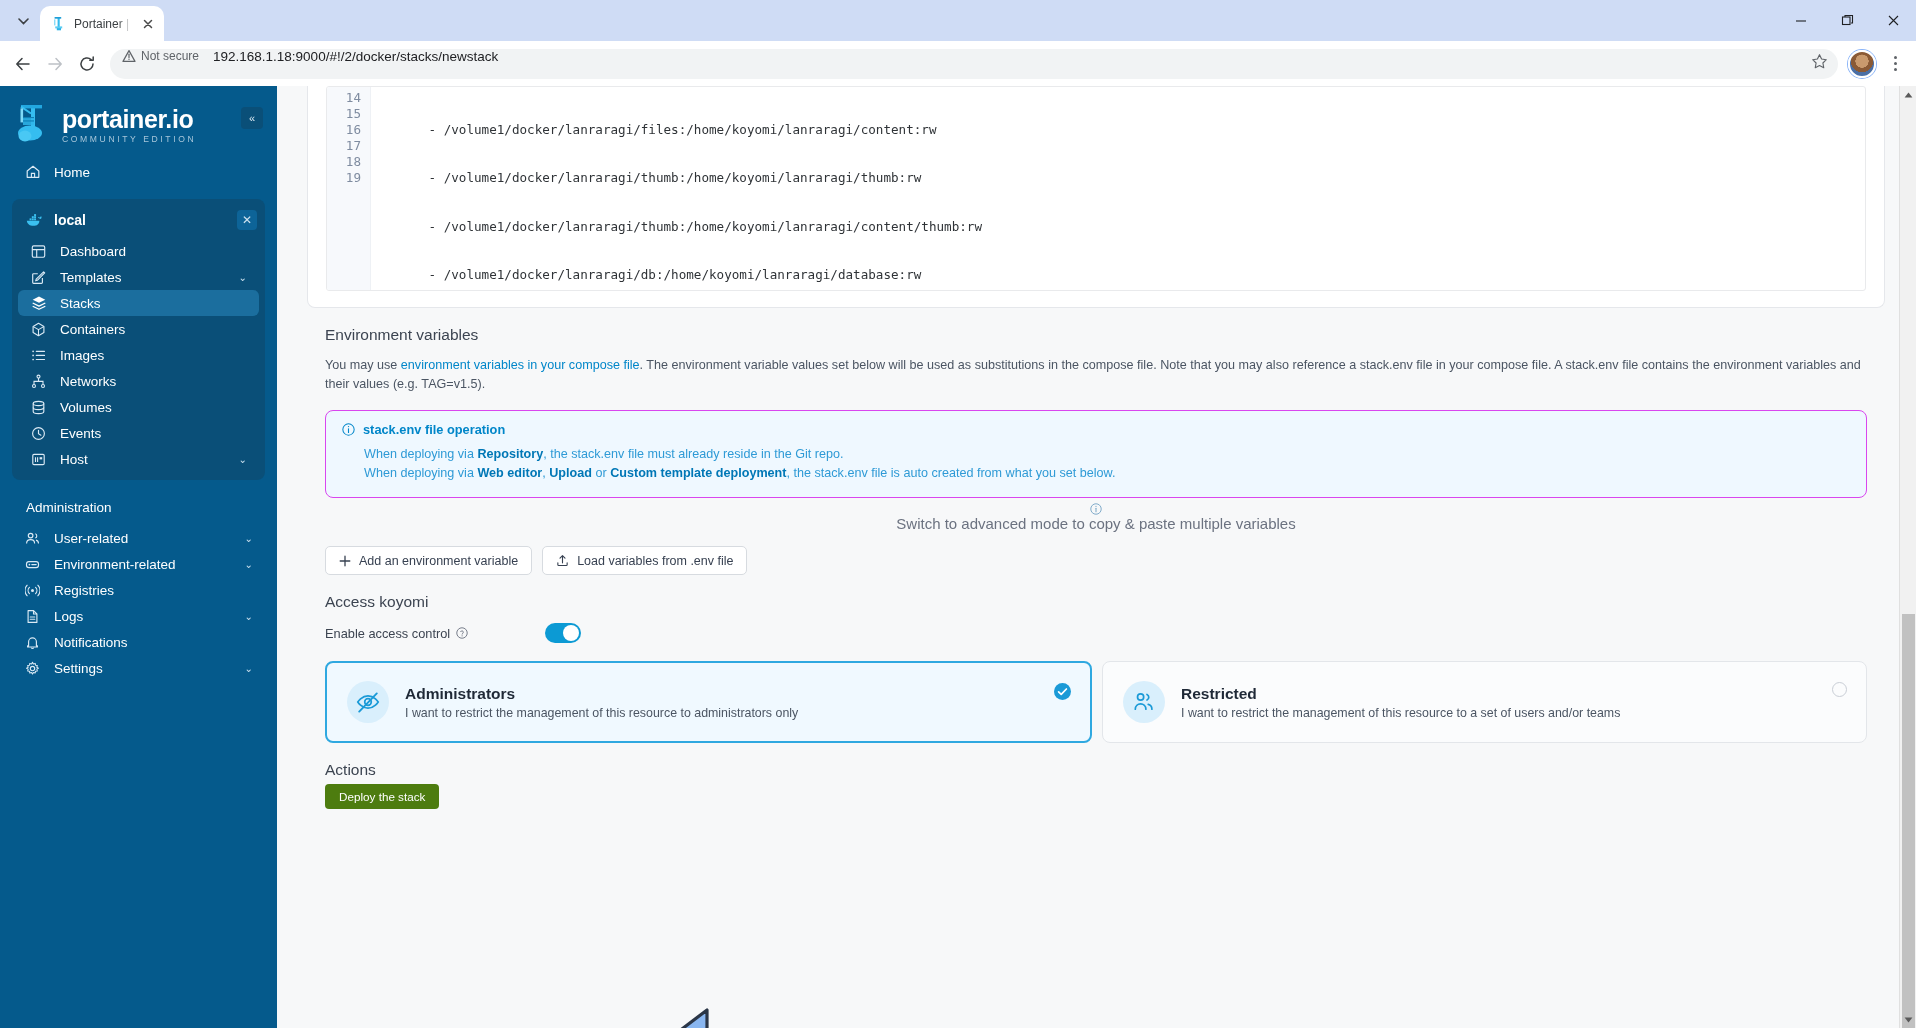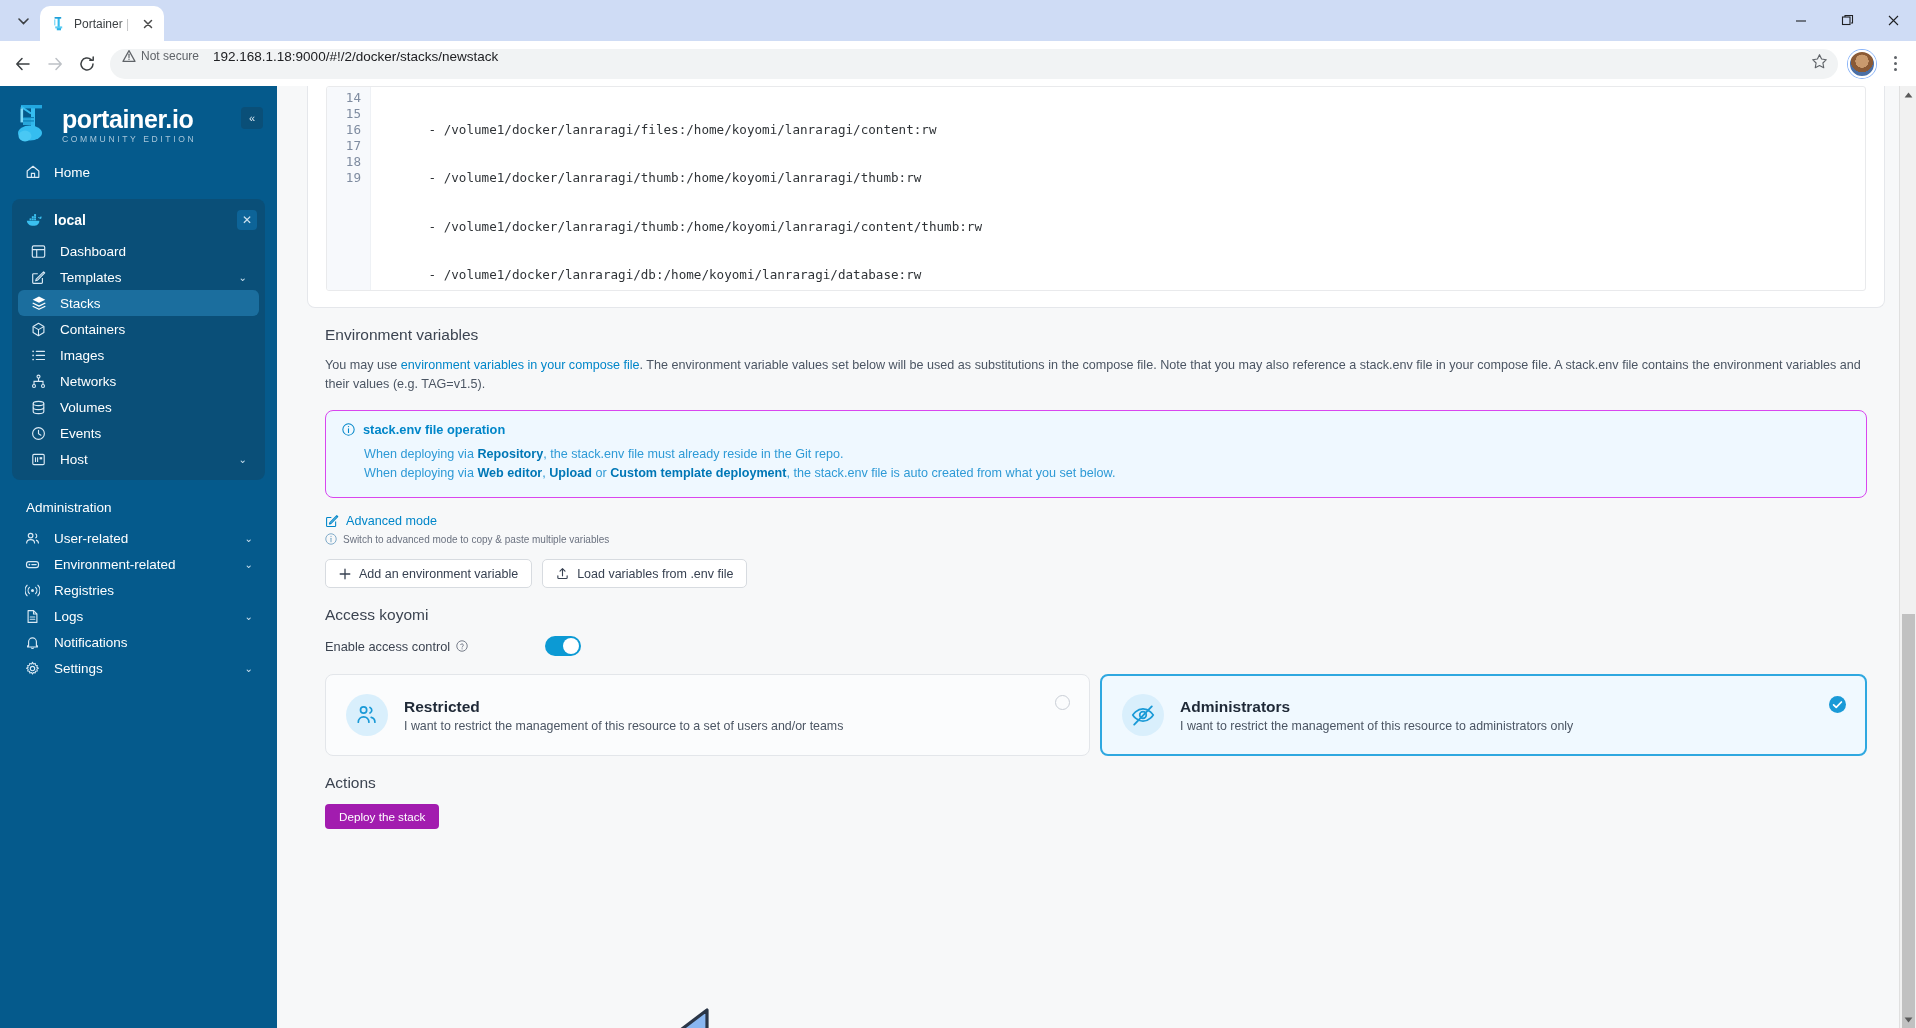--- a/index.html
+++ b/index.html
@@ -147,21 +147,21 @@
 
   .infobox {
     margin: 16px 0 0 0; background: #eff8ff; border: 1px solid #d946ef;
     border-radius: 8px; padding: 11px 16px 14px 16px;
   }
   .ib-title { display: flex; align-items: center; gap: 8px; font-size: 12.8px; font-weight: 700; color: #0086c9; }
   .ib-line { font-size: 12.6px; color: #2e9ad6; line-height: 19px; margin-left: 22px; }
   .ib-line b { color: #0077b6; }
 
   .adv-link { display: flex; align-items: center; gap: 7px; font-size: 12.6px; color: #0086c9; margin-top: 16px; }
-  .adv-hint { display: flex; align-items: center; gap: 6px; font-size: 10px; color: #6b7280; margin-top: 5px; }
+  .adv-hint { display: flex; align-items: center; gap: 0; font-size: 15px; color: #6b7280; margin-top: 5px; flex-direction: column; }
 
   .btn-row { display: flex; gap: 10px; margin-top: 14px; }
   .btn-outline {
     display: flex; align-items: center; gap: 8px; height: 29px; padding: 0 13px;
     border: 1px solid #d7dbe0; border-radius: 5px; background: #fff;
     font-size: 12.5px; color: #374151;
   }
 
   .toggle-row { display: flex; align-items: center; margin-top: 12px; }
   .toggle-label { font-size: 12.8px; color: #3c4451; display: flex; align-items: center; gap: 6px; width: 220px; }
@@ -181,23 +181,23 @@
     width: 42px; height: 42px; border-radius: 50%; background: #d9effc; flex: none;
     display: flex; align-items: center; justify-content: center; color: #1a9ad7;
   }
   .acl-title { font-size: 15.5px; font-weight: 700; color: #1f2937; }
   .acl-desc { font-size: 12.4px; color: #4b5563; margin-top: 3px; }
   .acl-check { position: absolute; right: 19px; top: 20px; width: 17px; height: 17px; }
   .acl-radio { position: absolute; right: 19px; top: 20px; width: 15px; height: 15px; border: 1.5px solid #c9ced6; border-radius: 50%; }
 
   .actions-wrap { padding: 0 18px 22px 18px; position: relative; }
   .deploy-btn {
-    height: 25px; padding: 0 14px; border-radius: 4px; background: #a21caf;
+    height: 25px; padding: 0 14px; border-radius: 4px; background: #4d7c0f;
     color: #fff; font-size: 11.7px; display: inline-flex; align-items: center;
-    margin-top: 12px;
+    margin-top: 5px;
   }
 
   
   .annot { position: absolute; left: 372px; top: 920px; display: flex; align-items: center; pointer-events: none; }
   .annot-text {
     font-family: "DejaVu Sans", sans-serif; font-size: 57px; font-weight: 700;
     color: #333f52; letter-spacing: -0.5px; margin-left: 6px; line-height: 1;
     text-shadow: 1px 1px 0 rgba(0,0,0,0.12);
   }
 
@@ -570,27 +570,20 @@
                   <circle cx="7" cy="7" r="6.1" fill="none" stroke="#0086c9" stroke-width="1.1"></circle>
                   <path d="M7 6.2v4.1" stroke="#0086c9" stroke-width="1.2" stroke-linecap="round"></path>
                   <circle cx="7" cy="3.9" r="0.75" fill="#0086c9"></circle>
                 </svg>
               <span>stack.env file operation</span>
             </div>
             <div class="ib-line" style="margin-top:8px"><span>When deploying via </span><b>Repository</b><span>, the stack.env file must already reside in the Git repo.</span></div>
             <div class="ib-line"><span>When deploying via </span><b>Web editor</b><span>, </span><b>Upload</b><span> or </span><b>Custom template deployment</b><span>, the stack.env file is auto created from what you set below.</span></div>
           </div>
 
-          <div class="adv-link">
-            <svg width="14" height="14" viewBox="0 0 15 15">
-                <path d="M12.6 1.8l1.1 1.1-7.4 7.4-1.6.5.5-1.6z" fill="none" stroke="#0086c9" stroke-width="1.15" stroke-linejoin="round"></path>
-                <path d="M11.4 8.1v4.4a.9.9 0 0 1-.9.9H2.6a.9.9 0 0 1-.9-.9V4.6a.9.9 0 0 1 .9-.9h4.2" fill="none" stroke="#0086c9" stroke-width="1.15"></path>
-              </svg>
-            <span>Advanced mode</span>
-          </div>
           <div class="adv-hint">
             <svg width="12" height="12" viewBox="0 0 14 14">
                 <circle cx="7" cy="7" r="6.1" fill="none" stroke="#7aa7c7" stroke-width="1.1"></circle>
                 <path d="M7 6.2v4.1" stroke="#7aa7c7" stroke-width="1.2" stroke-linecap="round"></path>
                 <circle cx="7" cy="3.9" r="0.75" fill="#7aa7c7"></circle>
               </svg>
             <span>Switch to advanced mode to copy &amp; paste multiple variables</span>
           </div>
 
           <div class="btn-row">
@@ -620,54 +613,54 @@
                   <path d="M5.4 5.4a1.7 1.7 0 0 1 3.2.7c0 1-1.5 1.2-1.5 2.2" fill="none" stroke="#6b7280" stroke-width="1.05" stroke-linecap="round"></path>
                   <circle cx="7.1" cy="10.3" r="0.65" fill="#6b7280"></circle>
                 </svg>
             </span>
             <span class="switch">
                 <i></i>
               </span>
           </div>
 
           <div class="acl-row">
-            <div class="acl-card plain">
-              <span class="acl-ico">
-                <svg width="26" height="26" viewBox="0 0 26 26">
-                    <circle cx="9.6" cy="8" r="3.1" fill="none" stroke="#1a9ad7" stroke-width="1.7"></circle>
-                    <path d="M4.3 20.2c0-3.3 2.4-5.4 5.3-5.4s5.3 2.1 5.3 5.4" fill="none" stroke="#1a9ad7" stroke-width="1.7" stroke-linecap="round"></path>
-                    <path d="M16 5.4a3.1 3.1 0 0 1 0 5.6M17.2 15.3c2.2.5 3.7 2.4 3.7 4.9" fill="none" stroke="#1a9ad7" stroke-width="1.7" stroke-linecap="round"></path>
-                  </svg>
-              </span>
-              <span>
-                <div class="acl-title">Restricted</div>
-                <div class="acl-desc">I want to restrict the management of this resource to a set of users and/or teams</div>
-              </span>
-              <span class="acl-radio"></span>
-            </div>
-
             <div class="acl-card selected">
               <span class="acl-ico">
                 <svg width="26" height="26" viewBox="0 0 26 26">
                     <path d="M2.8 13s3.9-6.2 10.2-6.2S23.2 13 23.2 13s-3.9 6.2-10.2 6.2S2.8 13 2.8 13z" fill="none" stroke="#1a9ad7" stroke-width="1.7"></path>
                     <circle cx="13" cy="13" r="3.3" fill="none" stroke="#1a9ad7" stroke-width="1.7"></circle>
                     <path d="M4.2 22.6L21.8 4.4" stroke="#1a9ad7" stroke-width="1.9" stroke-linecap="round"></path>
                   </svg>
               </span>
               <span>
                 <div class="acl-title">Administrators</div>
                 <div class="acl-desc">I want to restrict the management of this resource to administrators only</div>
               </span>
               <span class="acl-check">
                 <svg width="17" height="17" viewBox="0 0 17 17">
                     <circle cx="8.5" cy="8.5" r="8.5" fill="#1a9ad7"></circle>
                     <path d="M4.6 8.8l2.6 2.6 5.2-5.4" fill="none" stroke="#fff" stroke-width="1.7" stroke-linecap="round" stroke-linejoin="round"></path>
                   </svg>
               </span>
             </div>
+
+            <div class="acl-card plain">
+              <span class="acl-ico">
+                <svg width="26" height="26" viewBox="0 0 26 26">
+                    <circle cx="9.6" cy="8" r="3.1" fill="none" stroke="#1a9ad7" stroke-width="1.7"></circle>
+                    <path d="M4.3 20.2c0-3.3 2.4-5.4 5.3-5.4s5.3 2.1 5.3 5.4" fill="none" stroke="#1a9ad7" stroke-width="1.7" stroke-linecap="round"></path>
+                    <path d="M16 5.4a3.1 3.1 0 0 1 0 5.6M17.2 15.3c2.2.5 3.7 2.4 3.7 4.9" fill="none" stroke="#1a9ad7" stroke-width="1.7" stroke-linecap="round"></path>
+                  </svg>
+              </span>
+              <span>
+                <div class="acl-title">Restricted</div>
+                <div class="acl-desc">I want to restrict the management of this resource to a set of users and/or teams</div>
+              </span>
+              <span class="acl-radio"></span>
+            </div>
           </div>
         </div>
 
         <div class="actions-wrap">
           <h3 class="sec-title" style="margin-bottom:0">Actions</h3>
           <div class="deploy-btn">Deploy the stack</div>
         </div>
       </div>
 
       <div class="pscroll">

